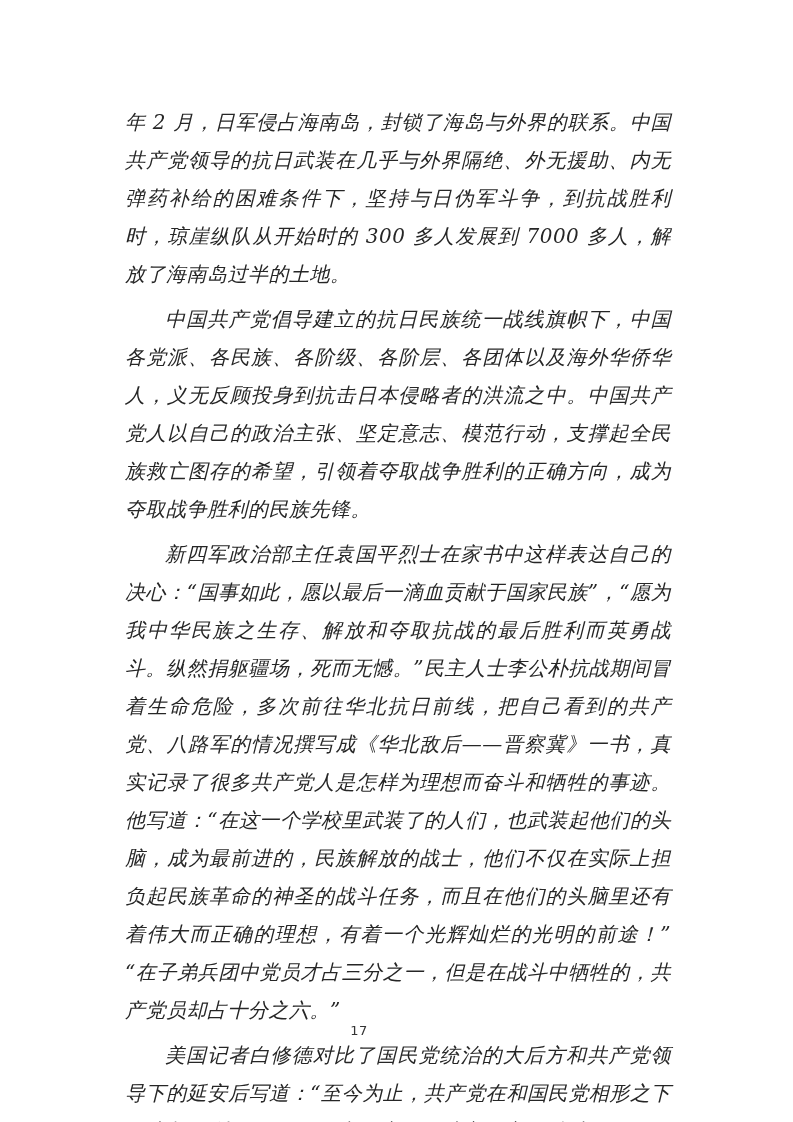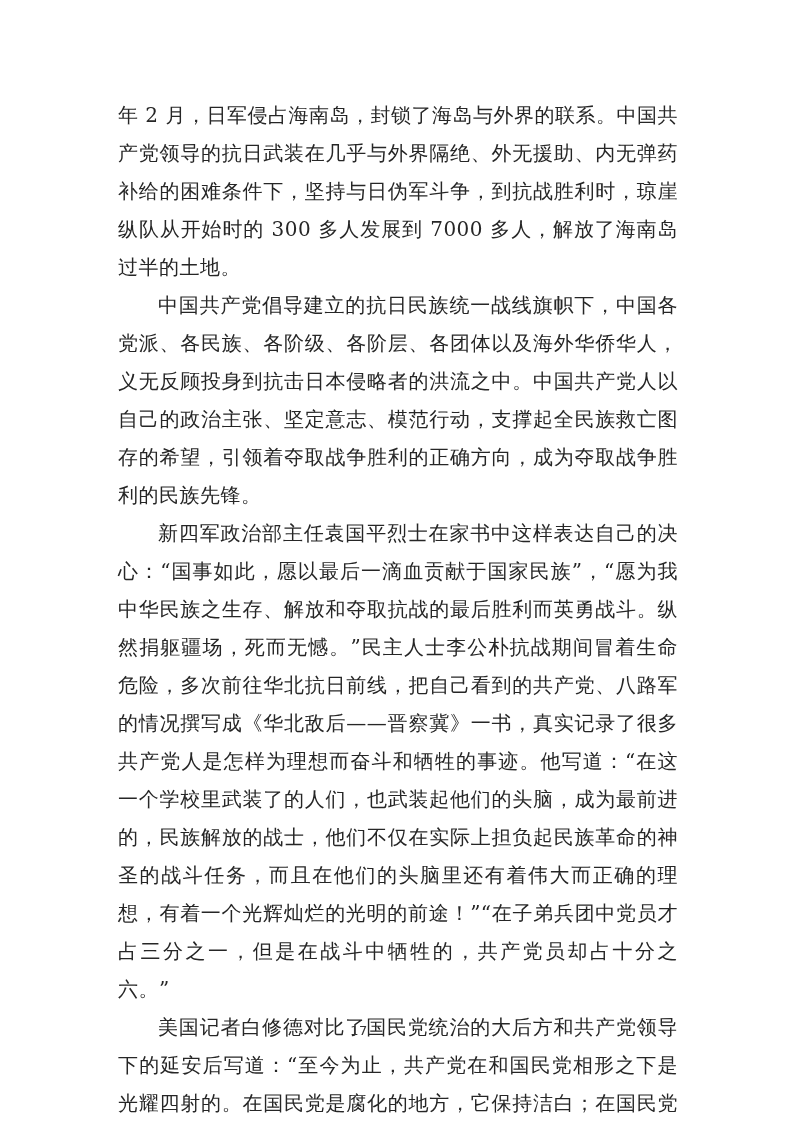--- a/index.html
+++ b/index.html
@@ -20,22 +20,23 @@
     left: 118px;
     top: 96px;
     width: 560px;
     font-size: 20px;
     line-height: 38px;
     color: #262626;
     text-align: justify;
     letter-spacing: 0.5px;
   }
   .text-block p {
-    margin: 0;
+    margin: 7px;
     padding: 0;
+    font-style: italic;
   }
   .text-block p.indent {
     text-indent: 2em;
   }
   .page-footer {
     position: absolute;
     left: 0;
     top: 1020px;
     width: 718px;
     text-align: center;

